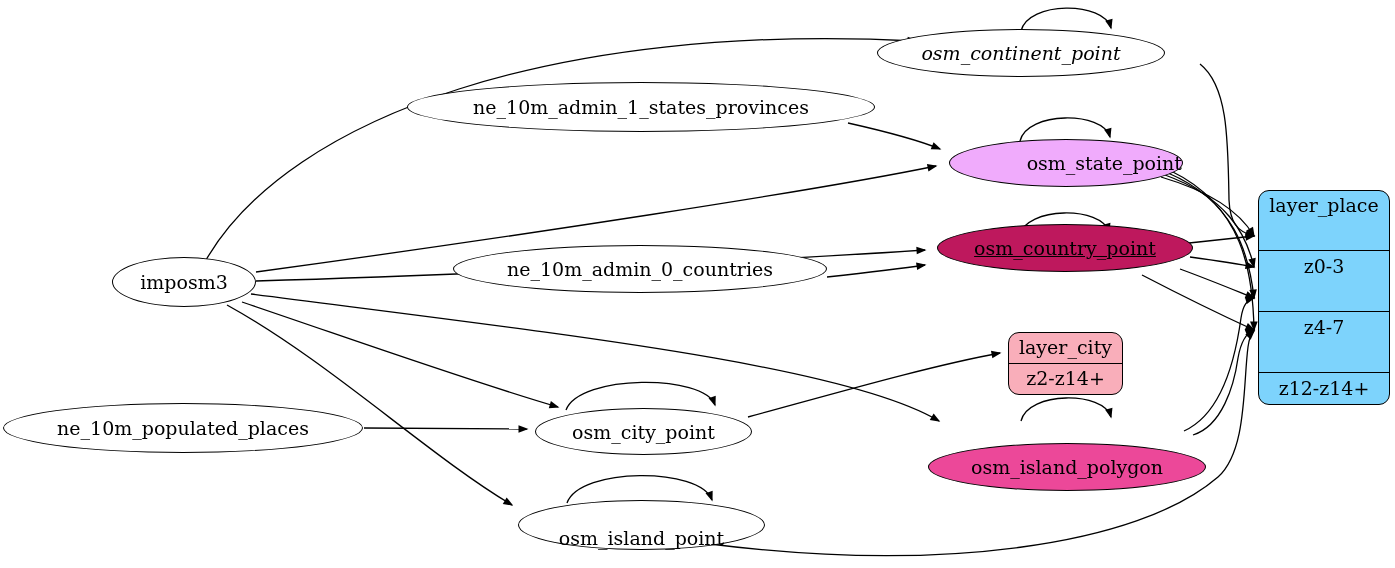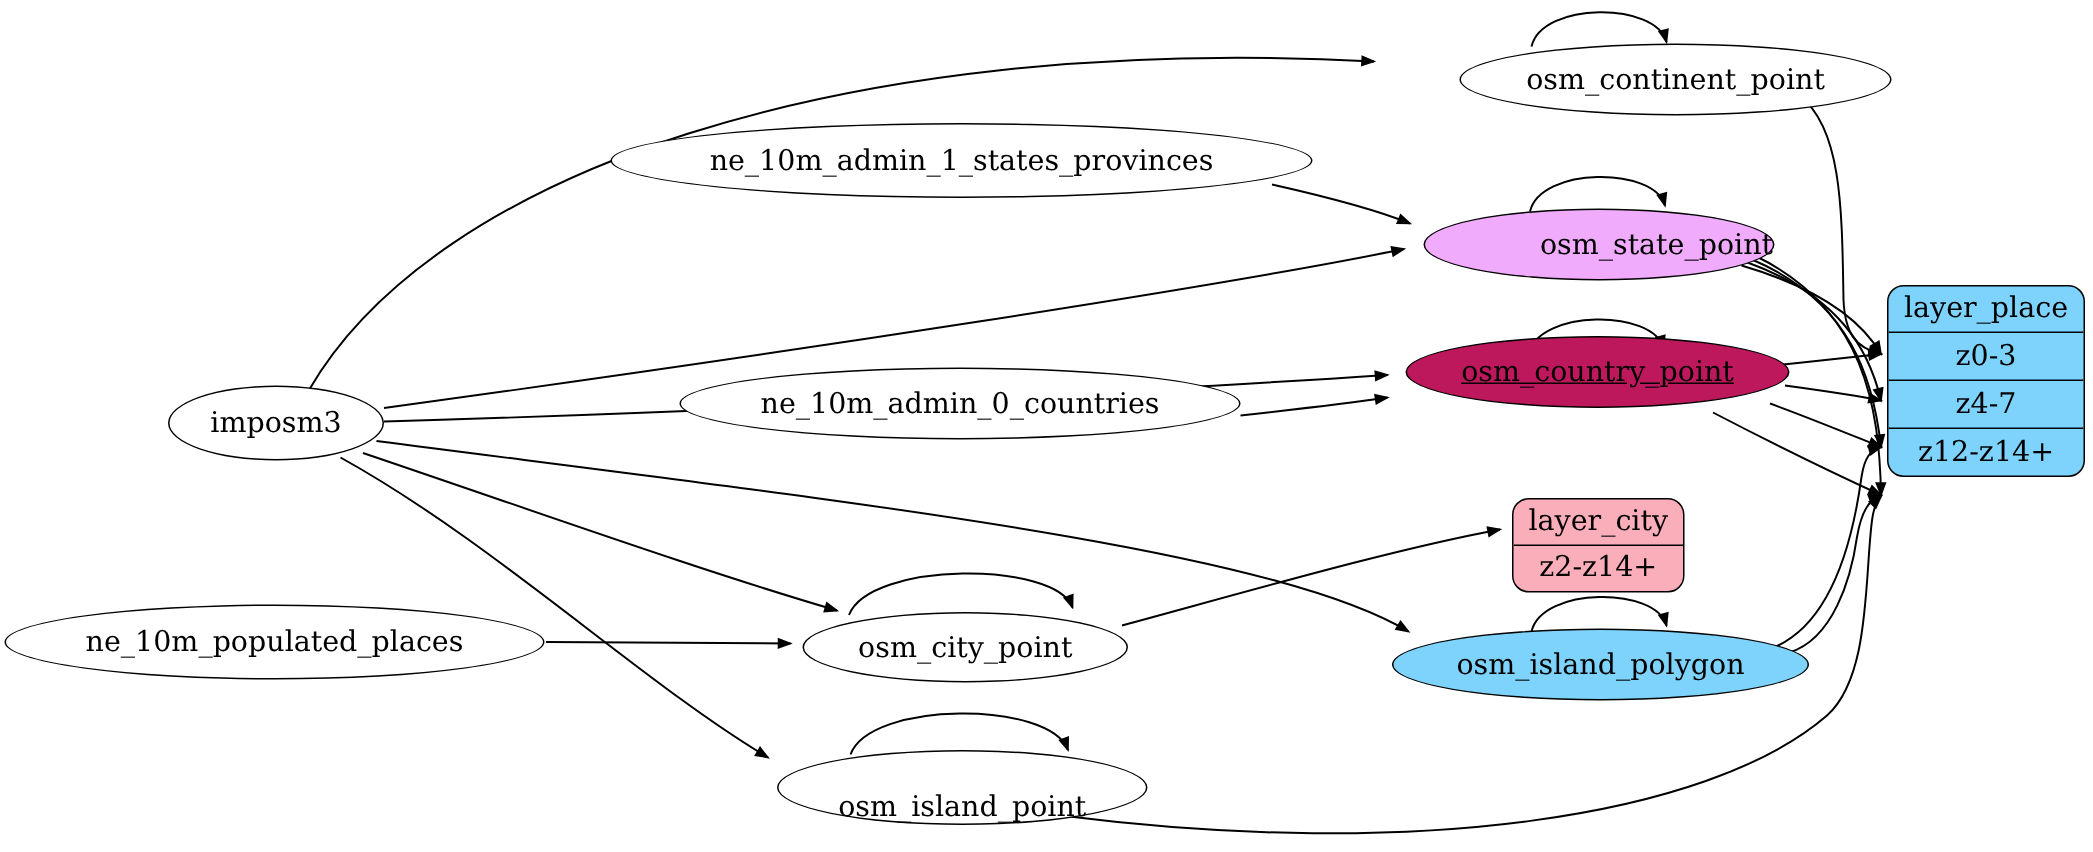--- a/index.html
+++ b/index.html
@@ -26,21 +26,21 @@
     position:absolute;
     border:1.7px solid #000;
     border-radius:11px;
     overflow:hidden;
     text-align:center;
     box-sizing:border-box;
     font-size:19px;
   }
   .record-title{height:30px;line-height:29px;}
   .record-row{height:30px;line-height:29px;border-top:1.4px solid #000;}
-  #node-layer_place .record-row{height:31px;line-height:30px;}
+  #node-layer_place .record-row{height:31px;line-height:30px;margin-top:29px;}
 </style>
 </head>
 <body>
 
 <div id="canvas">
 
   <svg id="edge-layer" viewBox="0 0 1395 568" xmlns="http://www.w3.org/2000/svg">
     <defs>
       <marker id="arrowhead" viewBox="0 0 10 10" refX="8.5" refY="5" markerWidth="13" markerHeight="10" orient="auto" markerUnits="userSpaceOnUse">
         <path d="M0,1.2 L10,5 L0,8.8 z" fill="#000"></path>
@@ -85,37 +85,37 @@
   </div>
 
   <div class="ellipse-node" id="node-ne0" style="left: 453px; top: 245px; width: 374px; height: 48px; background: rgb(255, 255, 255); border-color: rgb(0, 0, 0);">
     <span>ne_10m_admin_0_countries</span>
   </div>
 
   <div class="ellipse-node" id="node-pop" style="left: 3px; top: 403px; width: 360px; height: 50px; background: rgb(255, 255, 255); border-color: rgb(0, 0, 0);">
     <span>ne_10m_populated_places</span>
   </div>
 
-  <div class="ellipse-node" id="node-continent" style="left: 973px; top: 29px; width: 288px; height: 48px; background: rgb(255, 255, 255); border-color: rgb(0, 0, 0);">
+  <div class="ellipse-node" id="node-continent" style="left: 877px; top: 29px; width: 288px; height: 48px; background: rgb(255, 255, 255); border-color: rgb(0, 0, 0); font-style: italic;">
     <span>osm_continent_point</span>
   </div>
 
   <div class="ellipse-node" id="node-state" style="left: 949px; top: 139px; width: 234px; height: 48px; background: #f0abfc; border-color: rgb(0, 0, 0); justify-content: flex-end;">
     <span>osm_state_point</span>
   </div>
 
   <div class="ellipse-node" id="node-country" style="left: 937px; top: 224px; width: 256px; height: 48px; background: #be185d; border-color: rgb(0, 0, 0); text-decoration: underline;">
     <span>osm_country_point</span>
   </div>
 
   <div class="ellipse-node" id="node-city" style="left: 535px; top: 408px; width: 217px; height: 47px; background: rgb(255, 255, 255); border-color: rgb(0, 0, 0);">
     <span>osm_city_point</span>
   </div>
 
-  <div class="ellipse-node" id="node-polygon" style="left: 928px; top: 419px; width: 278px; height: 48px; background: #7dd3fc; border-color: rgb(0, 0, 0);">
+  <div class="ellipse-node" id="node-polygon" style="left: 928px; top: 443px; width: 278px; height: 48px; background: #ec4899; border-color: rgb(0, 0, 0);">
     <span>osm_island_polygon</span>
   </div>
 
   <div class="ellipse-node" id="node-islandpt" style="left: 518px; top: 500px; width: 247px; height: 50px; background: rgb(255, 255, 255); border-color: rgb(0, 0, 0); align-items: flex-end;">
     <span>osm_island_point</span>
   </div>
 
   <div class="record-node" id="node-layer_city" style="left: 1008px; top: 308px; width: 115px; background: rgb(249, 174, 186); border-color: rgb(0, 0, 0); margin-top: 24px;">
     <div class="record-title">layer_city</div>
     <div class="record-row">z2-z14+</div>

